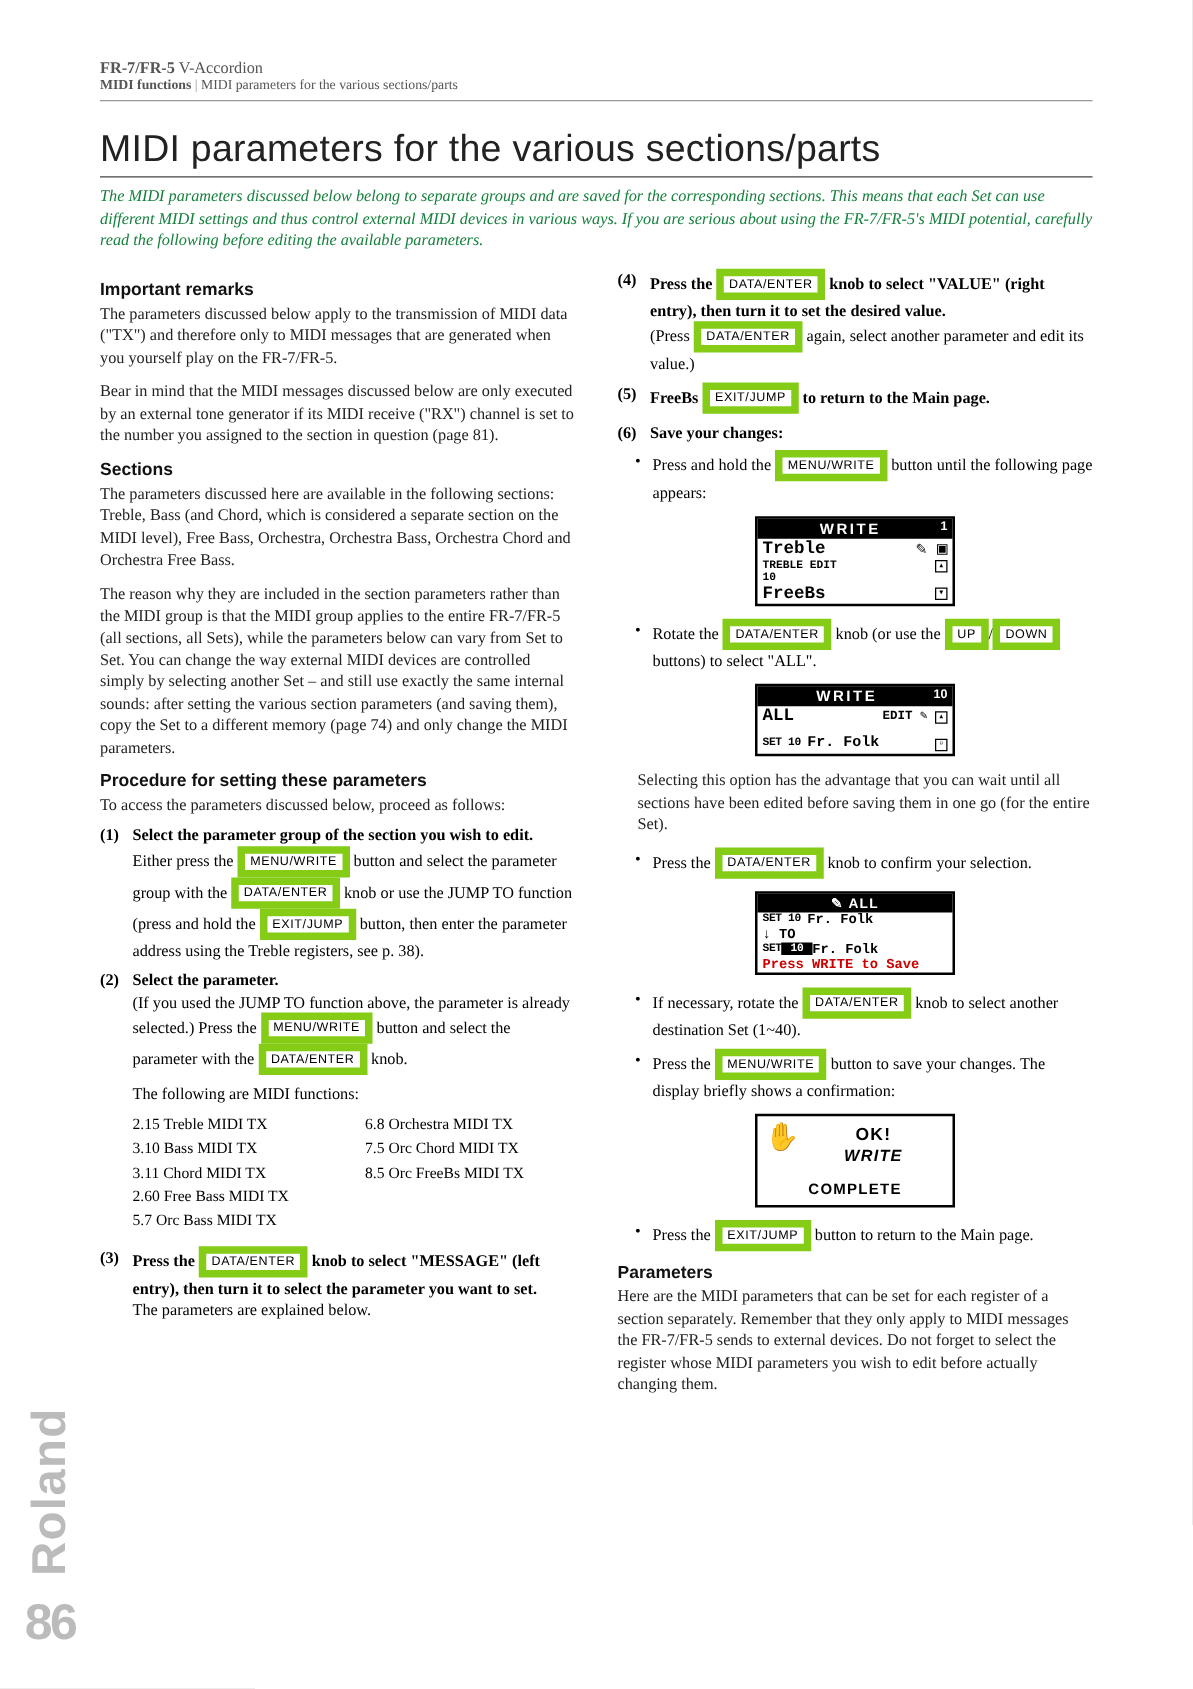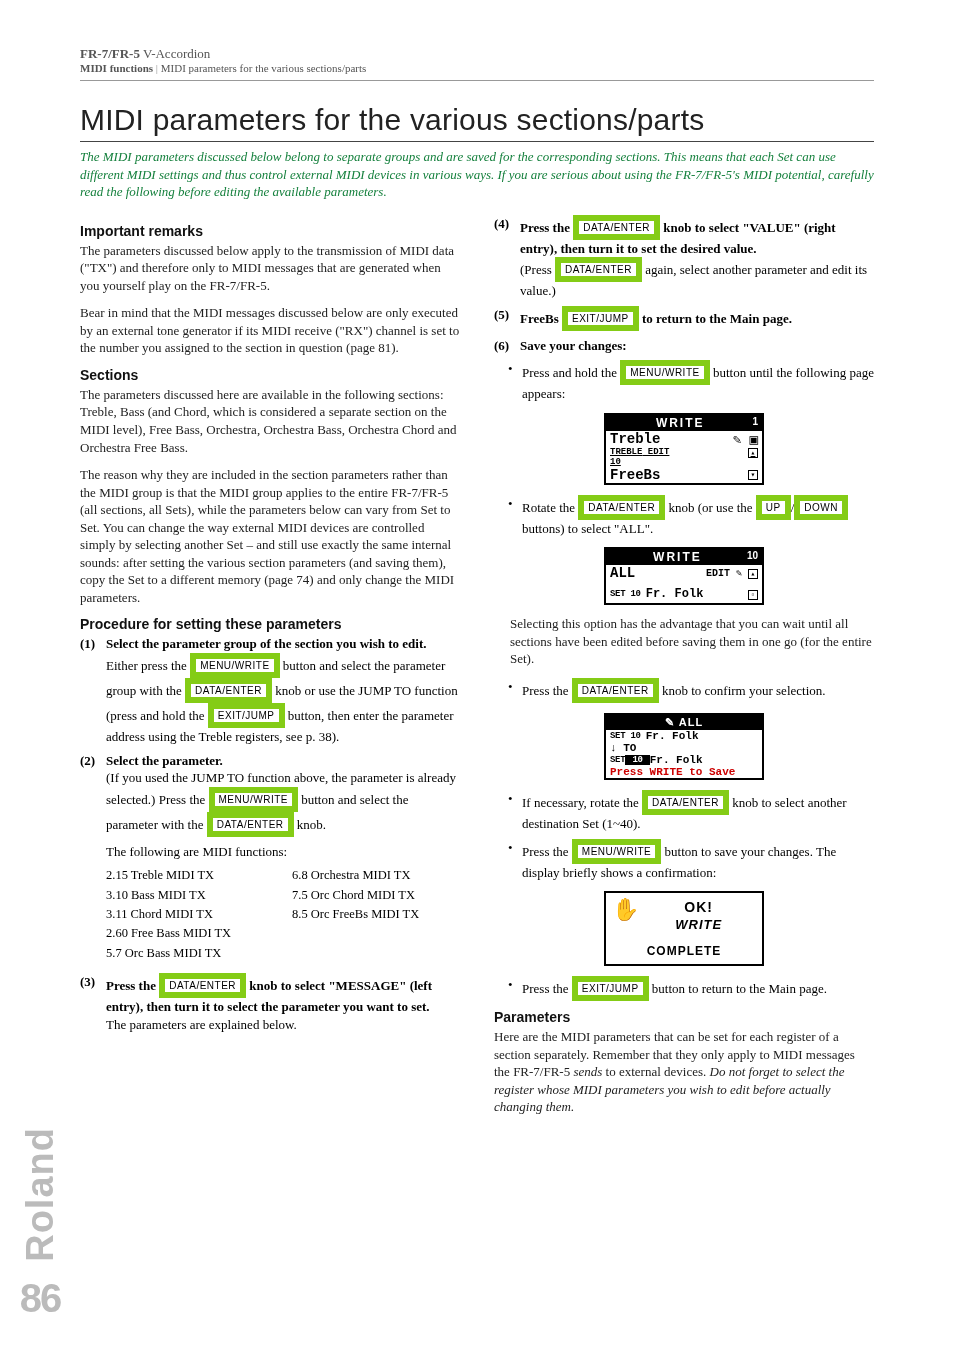--- a/index.html
+++ b/index.html
@@ -83,21 +83,21 @@
     margin-bottom: 6px;
     display: flex;
   }
   .step .num {
     width: 26px;
     flex-shrink: 0;
     font-weight: bold;
   }
   .step .txt { flex: 1; }
   .bold { font-weight: bold; }
-  .ital { font-style: italic; }
+  .ital { }
   .keycap {
     display: inline-block;
     border: 6px solid #84cc16;
     padding: 0 4px;
     font-size: 10px;
     font-family: Arial, sans-serif;
     letter-spacing: 0.5px;
     vertical-align: 1px;
     line-height: 1.3;
   }
@@ -136,21 +136,21 @@
     background: #000;
     color: #fff;
     text-align: center;
     font-family: Arial, sans-serif;
     font-size: 12px;
     letter-spacing: 2px;
     padding: 1px 2px;
   }
   .lcd .bar .rn { float: right; letter-spacing: 0; font-size: 10px; padding-right: 2px;}
   .lcd .row { padding: 0 4px; font-size: 12px; display:flex; justify-content:space-between; align-items:center;}
-  .lcd .row.tiny { font-size: 9px; line-height: 1; text-decoration: underline; }
+  .lcd .row.tiny { font-size: 9px; line-height: 1; }
   .lcd .row.big { font-size: 14px; }
   .lcd .mini { font-size: 9px; vertical-align: 1px; letter-spacing: -0.3px;}
   .lcd3 .bar { font-size: 11px; letter-spacing: 1px;}
   .lcd3 .row { font-size: 11px; }
   .lcd3 .red { color: #c00; font-weight: bold; }
   .lcd4 {
     display:inline-block; border:2px solid #000; width:160px; padding:6px 4px;
     font-family:Arial,sans-serif; font-weight:bold; text-align:center;
   }
   .lcd4 .hand { float:left; font-size:22px; line-height:1; margin-left:2px;}
@@ -207,20 +207,21 @@
     <div class="col">
       <h3 class="sub">Important remarks</h3>
       <p class="body">The parameters discussed below apply to the transmission of MIDI data ("TX") and therefore only to MIDI messages that are generated when you yourself play on the FR-7/FR-5.</p>
       <p class="body">Bear in mind that the MIDI messages discussed below are only executed by an external tone generator if its MIDI receive ("RX") channel is set to the number you assigned to the section in question (page 81).</p>
 
       <h3 class="sub">Sections</h3>
       <p class="body">The parameters discussed here are available in the following sections: Treble, Bass (and Chord, which is considered a separate section on the MIDI level), Free Bass, Orchestra, Orchestra Bass, Orchestra Chord and Orchestra Free Bass.</p>
       <p class="body">The reason why they are included in the section parameters rather than the MIDI group is that the MIDI group applies to the entire FR-7/FR-5 (all sections, all Sets), while the parameters below can vary from Set to Set. You can change the way external MIDI devices are controlled simply by selecting another Set – and still use exactly the same internal sounds: after setting the various section parameters (and saving them), copy the Set to a different memory (page 74) and only change the MIDI parameters.</p>
 
       <h3 class="sub">Procedure for setting these parameters</h3>
+      <p class="body" style="margin-bottom:6px">To access the parameters discussed below, proceed as follows:</p>
 
       <div class="step">
         <div class="num">(1)</div>
         <div class="txt">
           <span class="bold">Select the parameter group of the section you wish to edit.</span><br>
           <span>Either press the </span><span class="keycap">MENU/WRITE</span><span> button and select the parameter group with the </span><span class="keycap">DATA/ENTER</span><span> knob or use the JUMP TO function (press and hold the </span><span class="keycap">EXIT/JUMP</span><span> button, then enter the parameter address using the Treble registers, see p. 38).</span>
         </div>
       </div>
 
       <div class="step">

